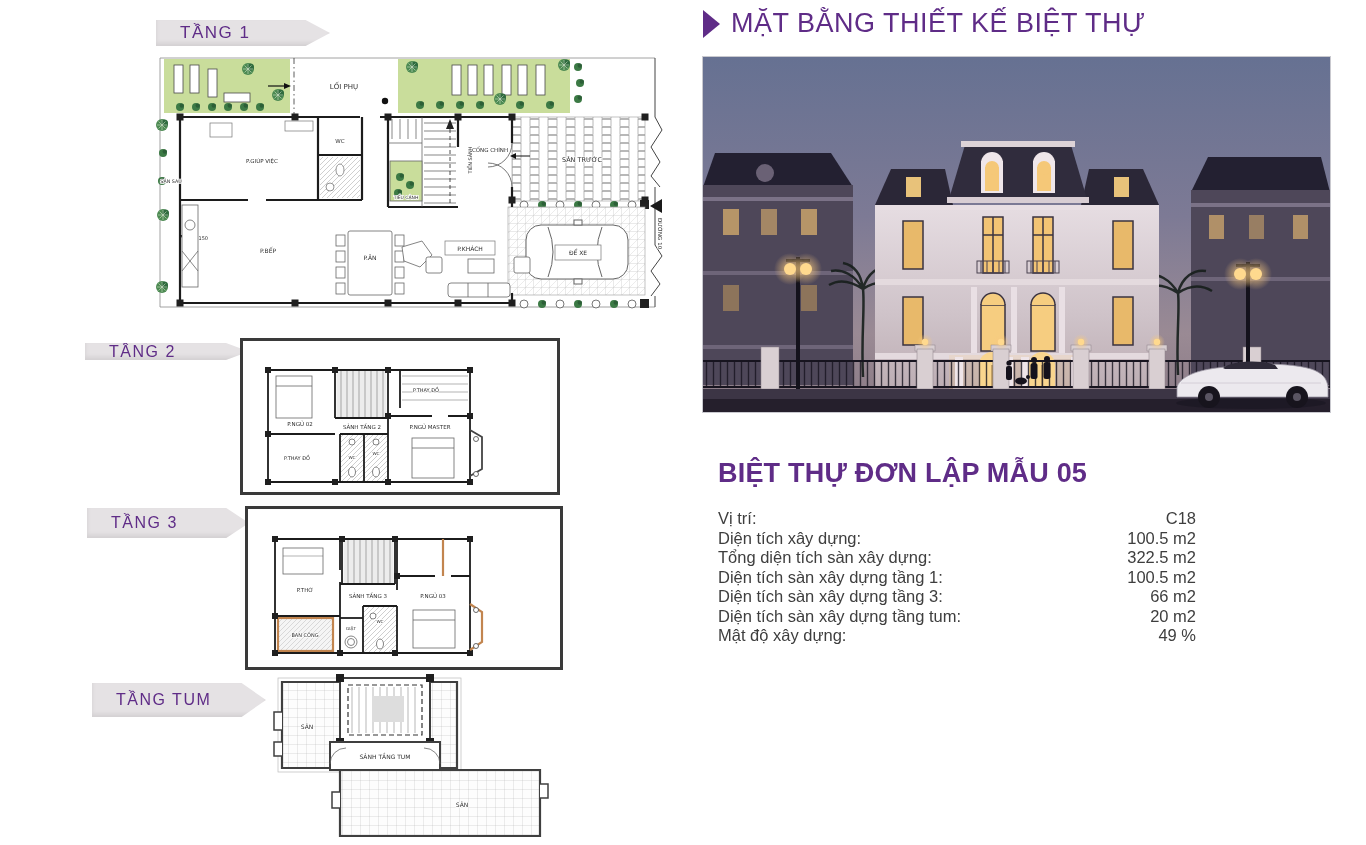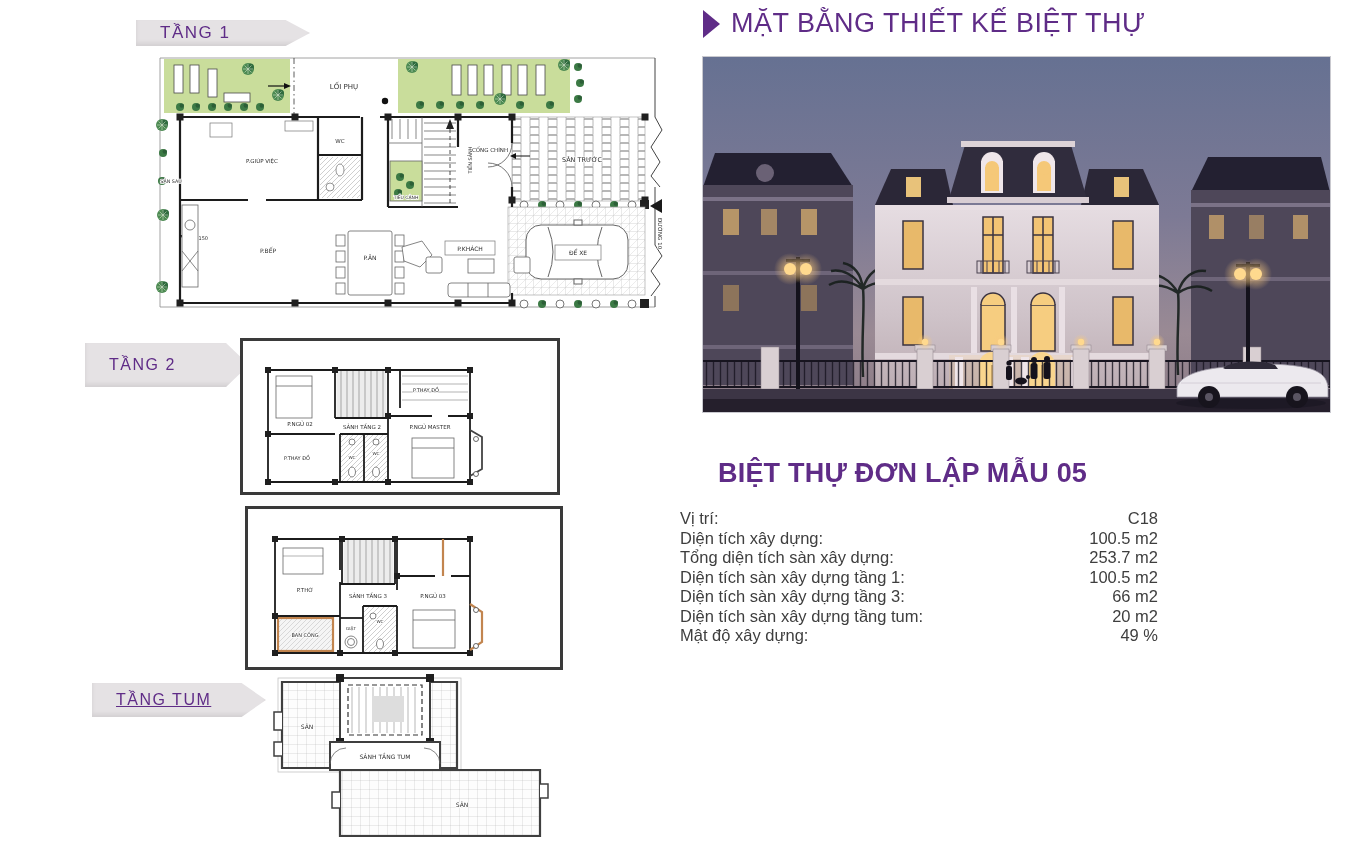--- a/index.html
+++ b/index.html
@@ -12,33 +12,33 @@
           box-shadow:inset 0 -3px 4px rgba(0,0,0,.08);}
   
   .hdr{position:absolute;left:703px;top:8px;display:flex;align-items:center;gap:11px;}
   .hdr .tri{width:0;height:0;border-left:17px solid #5f2c87;
             border-top:14px solid transparent;border-bottom:14px solid transparent;}
   .hdr h1{margin:0;font-size:27px;font-weight:500;color:#5f2c87;letter-spacing:.5px;}
   .photo{position:absolute;left:703px;top:57px;width:627px;height:355px;display:block;
          outline:1px solid #c9c9cf;}
   .info-title{position:absolute;left:718px;top:458px;margin:0;font-size:27px;font-weight:bold;
               color:#5f2c87;letter-spacing:.2px;}
-  .spec{position:absolute;left:680px;top:509px;width:478px;font-size:16.5px;}
+  .spec{position:absolute;left:718px;top:509px;width:478px;font-size:16.5px;}
   .spec .row{display:flex;justify-content:space-between;line-height:19.5px;}
   .spec .val{text-align:right;}
   
   .plan{position:absolute;display:block;}
   .plan1{left:150px;top:55px;width:515px;height:265px;}
   .plan2{left:240px;top:338px;width:320px;height:157px;}
   .plan3{left:245px;top:506px;width:318px;height:164px;}
   .plan4{left:252px;top:672px;width:300px;height:172px;}
-  .b1{left:136px;top:20px;width:150px;height:26px;}
-  .b2{left:85px;top:343px;width:140px;height:44px;font-size:16px;}
+  .b1{left:156px;top:20px;width:150px;height:26px;}
+  .b2{left:85px;top:343px;width:140px;height:17px;font-size:16px;}
   .b3{left:87px;top:508px;width:138px;height:30px;font-size:16px;}
-  .b4{left:92px;top:683px;width:150px;height:34px;font-size:16px;text-decoration:underline;}
+  .b4{left:92px;top:683px;width:150px;height:34px;font-size:16px;}
   svg text{font-family:"DejaVu Sans",sans-serif;fill:#2e2e2e;}
   .lbl{paint-order:stroke;stroke:#ffffff;stroke-width:1.4px;}
 </style>
 </head>
 <body>
 
 <div class="page">
 
   <div class="banner b1">
     <span>TẦNG 1</span>
@@ -303,20 +303,23 @@
     <circle cx="236" cy="136" r="2.5" fill="#fff" stroke="#444" stroke-width="0.8"></circle>
     <text class="lbl" x="60" y="88" font-size="5.5" text-anchor="middle">P.NGỦ 02</text>
     <text class="lbl" x="57" y="122" font-size="5" text-anchor="middle">P.THAY ĐỒ</text>
     <text class="lbl" x="122" y="91" font-size="5.5" text-anchor="middle">SẢNH TẦNG 2</text>
     <text class="lbl" x="186" y="54" font-size="5" text-anchor="middle">P.THAY ĐỒ</text>
     <text class="lbl" x="190" y="91" font-size="5.5" text-anchor="middle">P.NGỦ MASTER</text>
     <text class="lbl" x="112" y="121" font-size="4.2" text-anchor="middle">WC</text>
     <text class="lbl" x="136" y="117" font-size="4.2" text-anchor="middle">WC</text>
   </svg>
 
+  <div class="banner b3">
+    <span>TẦNG 3</span>
+  </div>
   <svg class="plan plan3" viewBox="0 0 318 164">
     <rect x="1.5" y="1.5" width="315" height="161" fill="#fff" stroke="#3a3a3a" stroke-width="3"></rect>
     <rect x="98.5" y="34" width="50" height="43" fill="#ececec"></rect>
     <g stroke="#777" stroke-width="0.6">
       <path d="M103 34 V77 M109 34 V77 M115 34 V77 M121 34 V77 M127 34 V77 M133 34 V77 M139 34 V77 M145 34 V77"></path>
     </g>
     <rect x="33" y="112" width="55" height="33" fill="#e6e6e6"></rect>
     <rect x="33" y="112" width="55" height="33" fill="url(#hatch)" opacity="0.6"></rect>
     <rect x="33" y="112" width="55" height="33" fill="none" stroke="#c2854f" stroke-width="2.2"></rect>
     <rect x="119" y="101" width="32" height="45" fill="url(#hatch)"></rect>
@@ -594,21 +597,21 @@
     <div class="row">
       <span class="lab">Vị trí:</span>
       <span class="val">C18</span>
     </div>
     <div class="row">
       <span class="lab">Diện tích xây dựng:</span>
       <span class="val">100.5 m2</span>
     </div>
     <div class="row">
       <span class="lab">Tổng diện tích sàn xây dựng:</span>
-      <span class="val">253.7 m2</span>
+      <span class="val">322.5 m2</span>
     </div>
     <div class="row">
       <span class="lab">Diện tích sàn xây dựng tầng 1:</span>
       <span class="val">100.5 m2</span>
     </div>
     <div class="row">
       <span class="lab">Diện tích sàn xây dựng tầng 3:</span>
       <span class="val">66 m2</span>
     </div>
     <div class="row">

